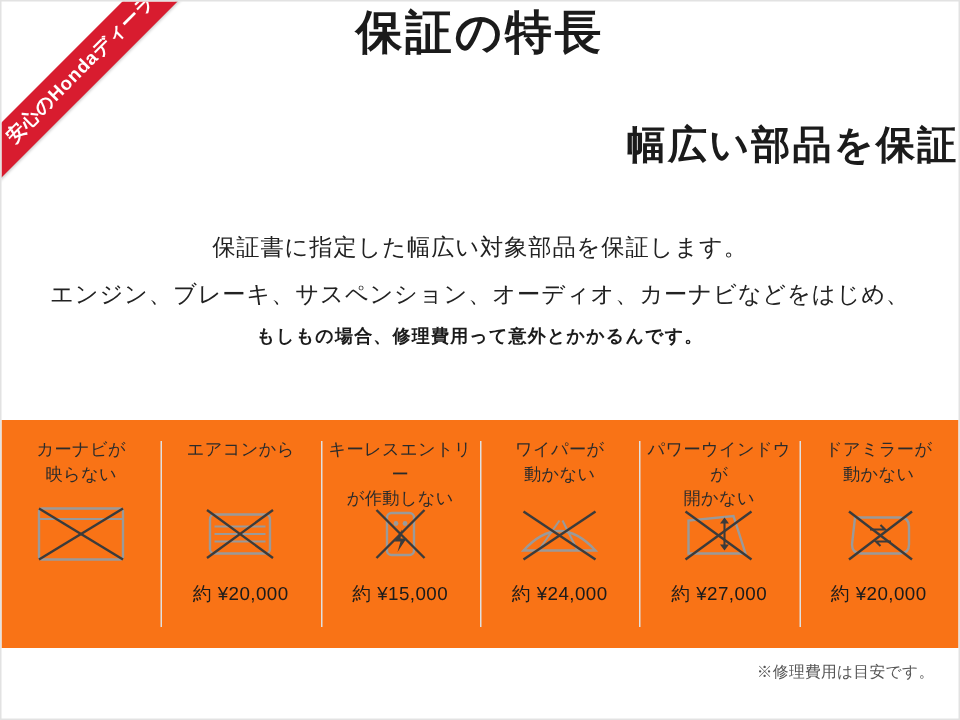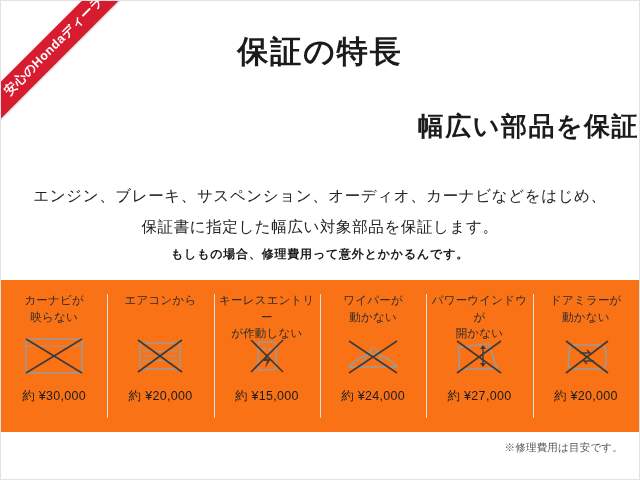--- a/index.html
+++ b/index.html
@@ -47,21 +47,20 @@
     white-space: nowrap;
   }
 
   
   .title {
     text-align: center;
     font-size: 31px;
     font-weight: bold;
     color: #1b1b1b;
     letter-spacing: 2px;
-    padding-top: 30px;
     margin: 0;
   }
   .subtitle {
     text-align: right;
     font-size: 26px;
     font-weight: bold;
     color: #1b1b1b;
     letter-spacing: 1.5px;
     margin: 36px 0 0 0;
   }
@@ -151,41 +150,40 @@
 <div class="page">
 
   <div class="ribbon-wrap">
     <div class="ribbon">安心のHondaディーラー</div>
   </div>
 
   <h1 class="title">保証の特長</h1>
   <h2 class="subtitle">幅広い部品を保証</h2>
 
   <div class="body-copy">
+    <span class="line">保証書に指定した幅広い対象部品を保証します。</span>
     <span class="line">エンジン、ブレーキ、サスペンション、オーディオ、カーナビなどをはじめ、</span>
-    <span class="line">保証書に指定した幅広い対象部品を保証します。</span>
     <span class="emphasis">もしもの場合、修理費用って意外とかかるんです。</span>
   </div>
 
   <div class="cost-band">
 
     <div class="cost-item">
       <div class="cost-label">
         <span>カーナビが</span>
         <span class="l2">映らない</span>
       </div>
       <div class="icon-box">
         <svg width="72" height="50" viewBox="0 0 72 50" aria-hidden="true">
           <rect x="8" y="8" width="56" height="34" rx="2" fill="none" stroke="#9a9a9a" stroke-width="1.6"></rect>
           <line x1="8" y1="15" x2="64" y2="15" stroke="#9a9a9a" stroke-width="1.2"></line>
           <line x1="8" y1="8" x2="64" y2="42" stroke="#3b3b3b" stroke-width="1.6"></line>
           <line x1="64" y1="8" x2="8" y2="42" stroke="#3b3b3b" stroke-width="1.6"></line>
         </svg>
       </div>
-      <div class="cost-price">約 ¥30,000</div>
     </div>
 
     <div class="cost-item">
       <div class="cost-label">
         <span>エアコンから</span>
       </div>
       <div class="icon-box">
         <svg width="72" height="50" viewBox="0 0 72 50" aria-hidden="true">
           <rect x="16" y="12" width="40" height="26" rx="3" fill="none" stroke="#9a9a9a" stroke-width="1.6"></rect>
           <line x1="19" y1="20" x2="53" y2="20" stroke="#9a9a9a" stroke-width="1.2"></line>

